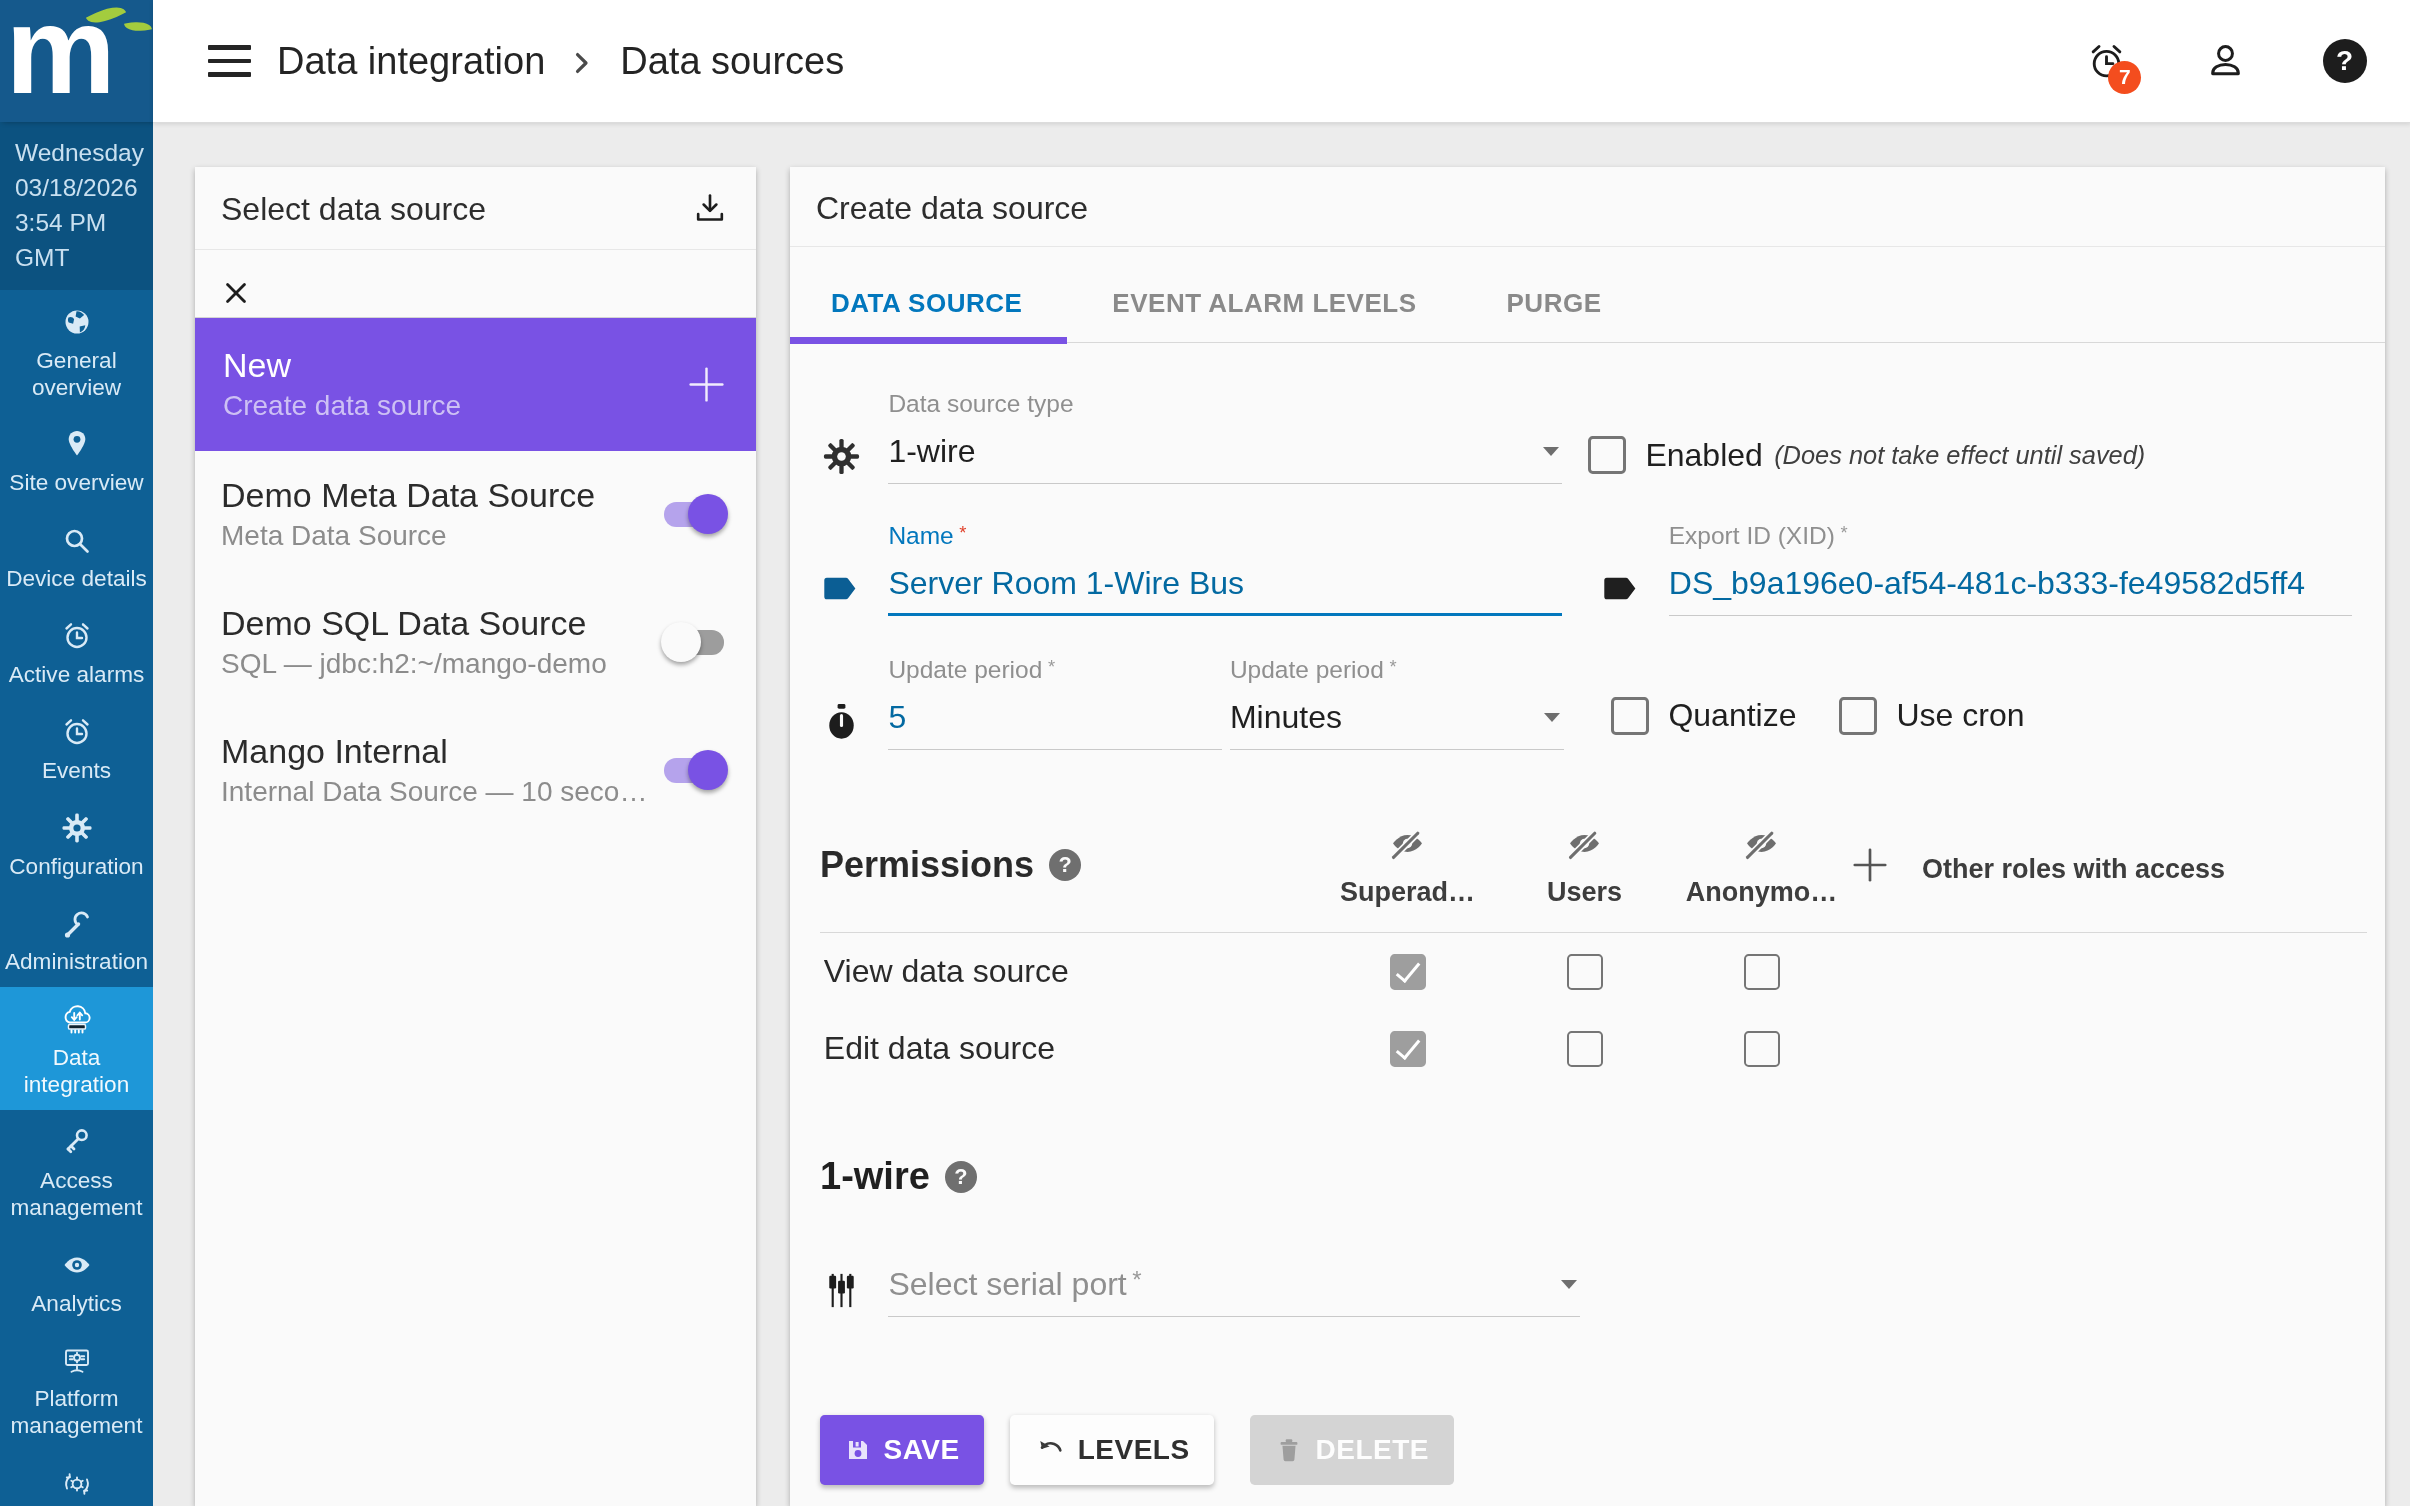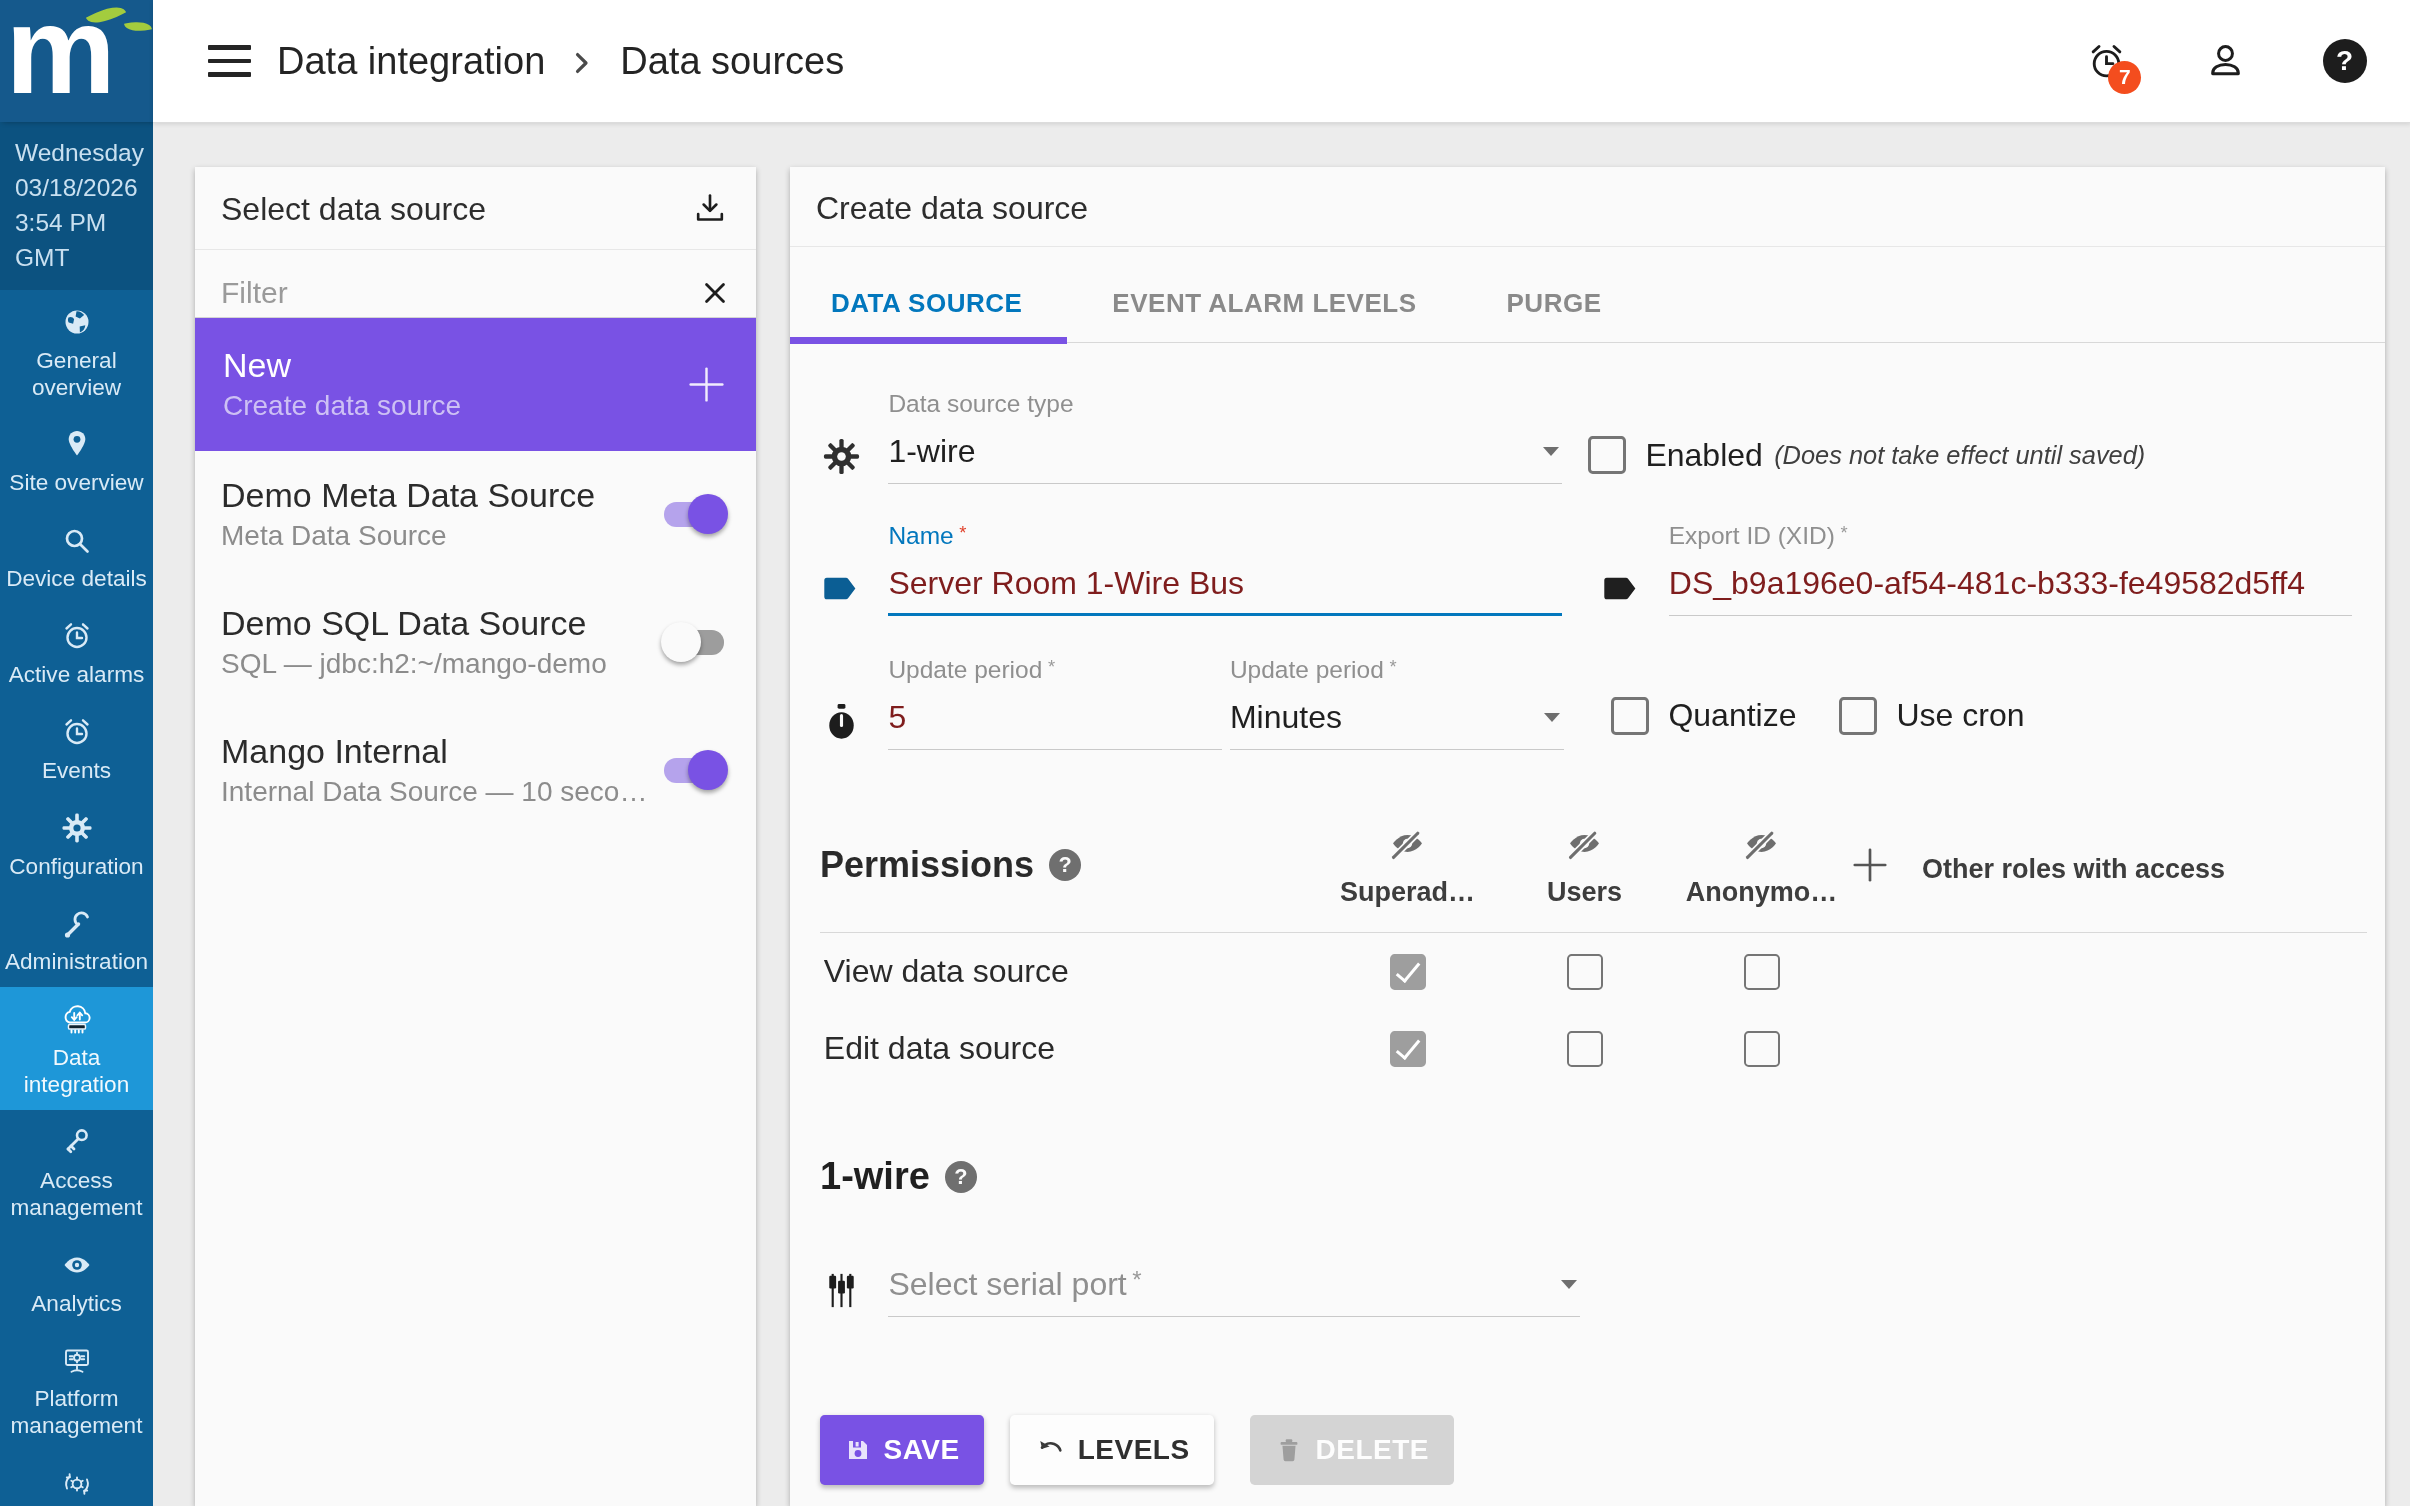--- a/index.html
+++ b/index.html
@@ -71,21 +71,21 @@
 
   
   .form { padding:0 18px 0 30px;margin-top:12px; }
   .frow { display:flex; align-items:flex-end; }
   .row1 { margin-top:47px; }
   .row2 { margin-top:38px; }
   .row3 { margin-top:40px; }
   .ficon { width:43px; flex:0 0 43px; margin-right:25.4px; margin-bottom:5.6px; }
   .field { position:relative; border-bottom:1.9px solid #c9c9c9; padding-bottom:13px; }
   .field label { display:block; font-size:24.5px; color:#8f8f8f; margin-bottom:15px; }
-  .field input { display:block; width:100%; border:none; outline:none; background:transparent; font-size:32px; color:#7f1d1d; font-family:inherit; padding:0; }
+  .field input { display:block; width:100%; border:none; outline:none; background:transparent; font-size:32px; color:#0369a1; font-family:inherit; padding:0; }
   .fval { display:flex; align-items:center; justify-content:space-between; font-size:32px; color:#1f1f1f; cursor:pointer; }
   .fval.placeholder { color:#8f8f8f; }
   .arrow { width:0; height:0; border-left:8.5px solid transparent; border-right:8.5px solid transparent; border-top:9.4px solid #6e6e6e; margin-right:3.8px; }
   .w716 { width:674px; }
   .w725 { width:683px; }
   .w355 { width:334px; margin-right:7.5px; }
   .w735 { width:692px; }
   .w397 { width:374px; margin-left:40px; }
   .field.blueline { border-bottom:3.8px solid #0277bd; padding-bottom:11.3px; }
   label.bluelab, .field .bluelab { color:#0277bd; }
@@ -329,21 +329,20 @@
         <div class="panel-head">
           <h2>Select data source</h2>
           <svg width="40" height="40" viewBox="0 0 44 44" fill="none" stroke="#1d1d1d" stroke-width="2.9" stroke-linecap="round" stroke-linejoin="round">
             <line x1="22" y1="6" x2="22" y2="22.5"></line>
             <path d="M15 16l7 7 7-7"></path>
             <path d="M9 26.5v6h26v-6"></path>
           </svg>
         </div>
 
         <div class="filter-row">
-          <input type="text" placeholder="Filter" style="">
           <svg width="30" height="30" viewBox="0 0 32 32" stroke="#1d1d1d" stroke-width="3" stroke-linecap="round">
             <line x1="7" y1="7" x2="25" y2="25"></line>
               <line x1="25" y1="7" x2="7" y2="25"></line>
           </svg>
         </div>
 
         <div class="new-item">
           <div class="ni-text">
             <div class="ni-title">New</div>
             <div class="ni-sub">Create data source</div>

